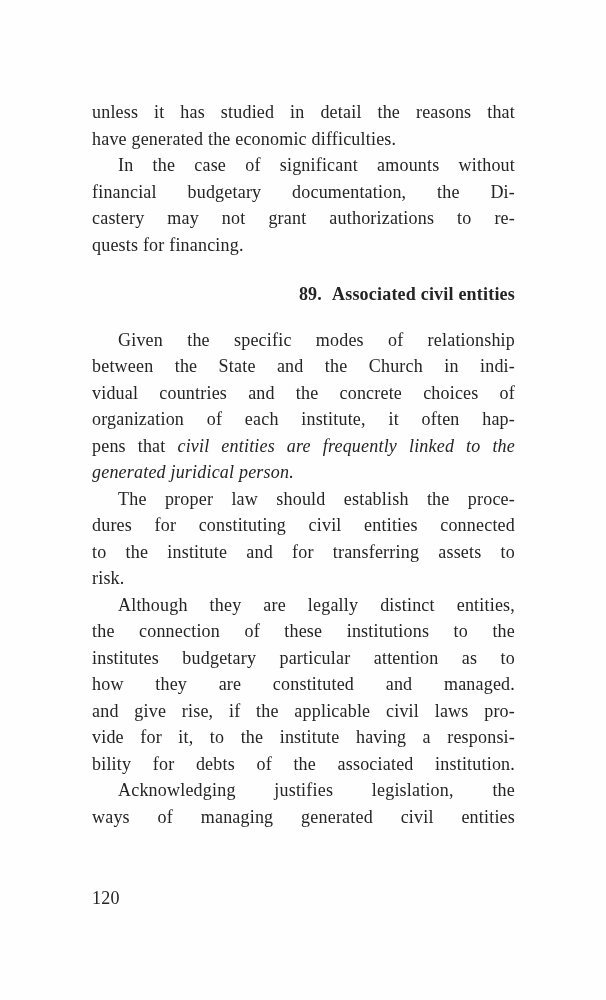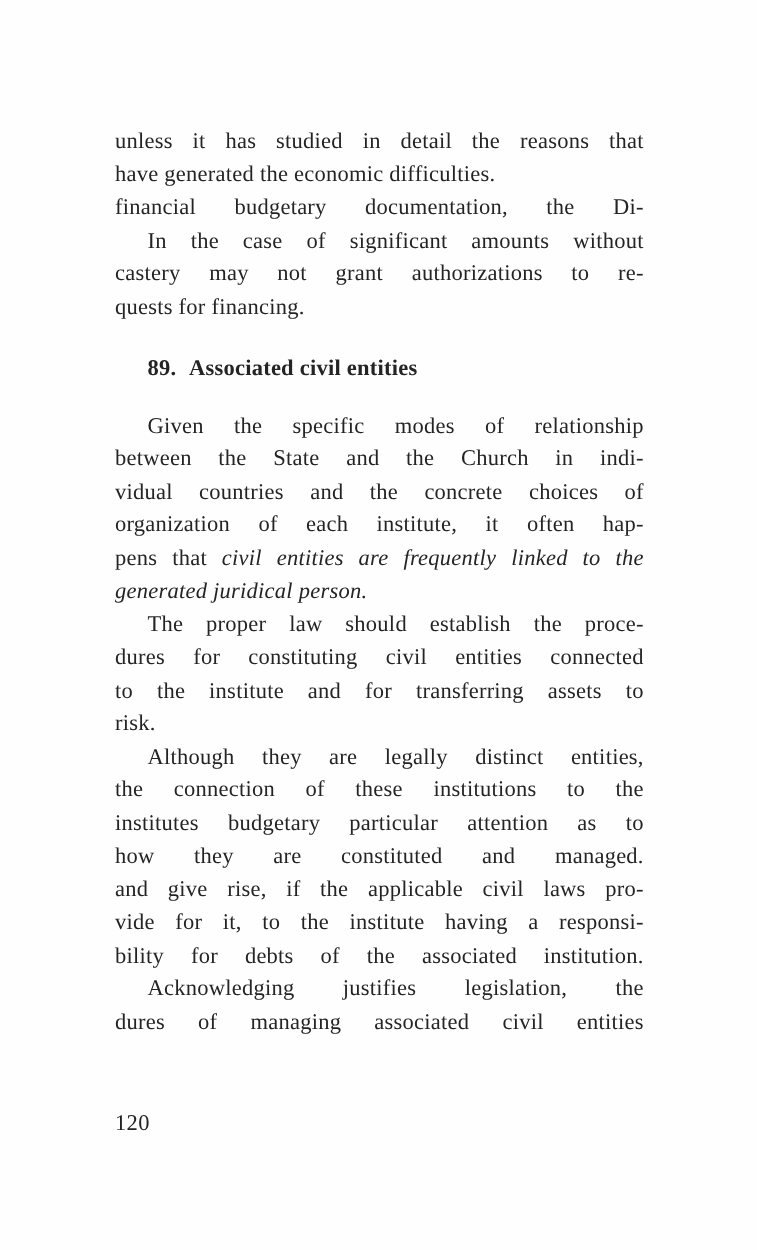--- a/index.html
+++ b/index.html
@@ -43,20 +43,21 @@
   .line.indent {
     text-indent: 26px;
   }
   .heading {
     margin: 23px 0 19px 0;
     padding-left: 26px;
     font-size: 18px;
     line-height: 26.5px;
     font-weight: bold;
     letter-spacing: 0.2px;
+    text-align: right;
   }
   .heading-title {
     margin-left: 10px;
   }
   em {
     font-style: italic;
   }
   .page-number {
     position: absolute;
     left: 92px;
@@ -71,22 +72,22 @@
 
 <div class="page">
   <main class="text-column">
 
     <p class="para">
       <span class="line">unless it has studied in detail the reasons that</span>
       <span class="line end">have generated the economic difficulties.</span>
     </p>
 
     <p class="para">
+      <span class="line indent">In the case of significant amounts without</span>
       <span class="line">financial budgetary documentation, the Di-</span>
-      <span class="line indent">In the case of significant amounts without</span>
       <span class="line">castery may not grant authorizations to re-</span>
       <span class="line end">quests for financing.</span>
     </p>
 
     <h2 class="heading"><span class="heading-number">89.</span><span class="heading-title">Associated civil entities</span></h2>
 
     <p class="para">
       <span class="line indent">Given the specific modes of relationship</span>
       <span class="line">between the State and the Church in indi-</span>
       <span class="line">vidual countries and the concrete choices of</span>
@@ -110,19 +111,19 @@
       <span class="line">the connection of these institutions to the</span>
       <span class="line">institutes budgetary particular attention as to</span>
       <span class="line">how they are constituted and managed.</span>
       <span class="line">and give rise, if the applicable civil laws pro-</span>
       <span class="line">vide for it, to the institute having a responsi-</span>
       <span class="line">bility for debts of the associated institution.</span>
     </p>
 
     <p class="para">
       <span class="line indent">Acknowledging justifies legislation, the</span>
-      <span class="line">dures of managing associated civil entities</span>
+      <span class="line">ways of managing generated civil entities</span>
     </p>
 
   </main>
 
   <div class="page-number">120</div>
 </div>
 
 </body></html>

